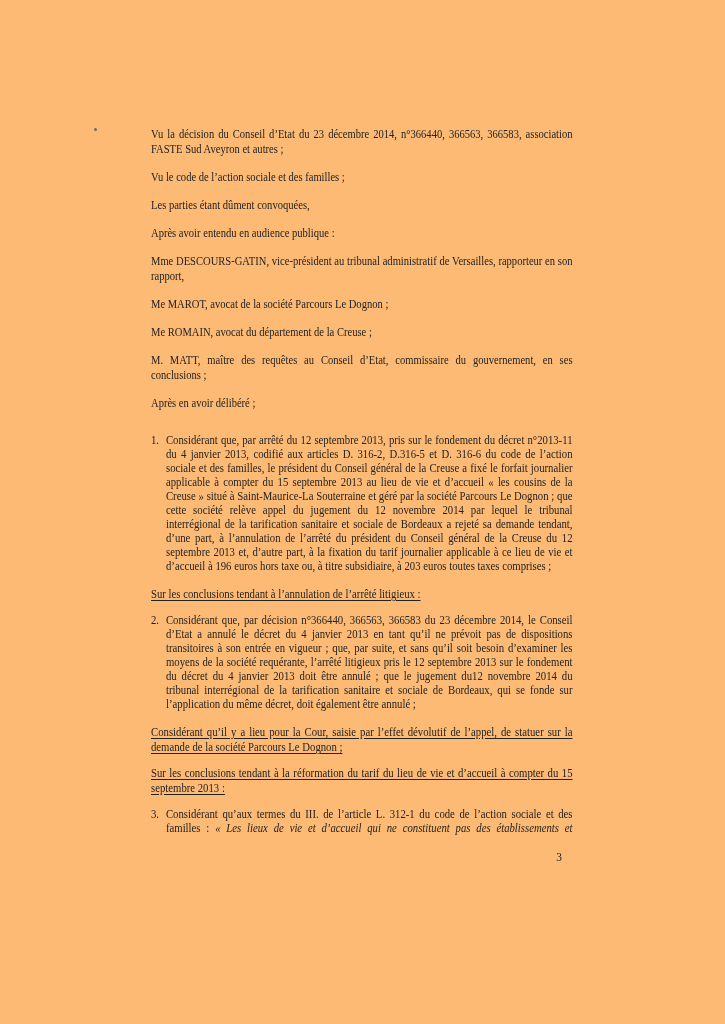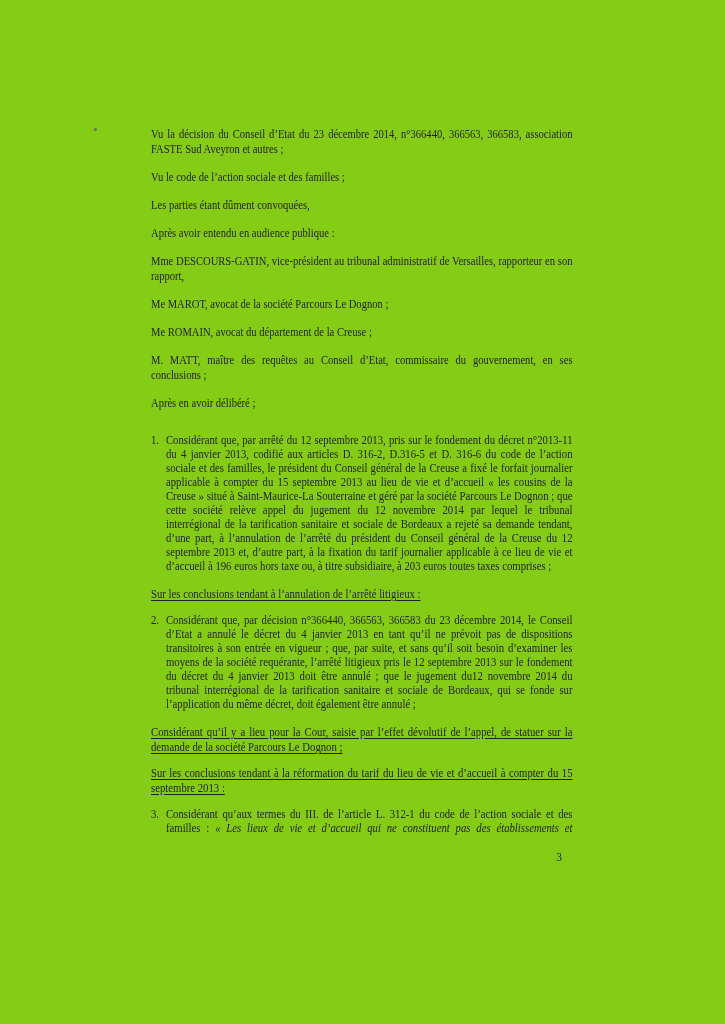--- a/index.html
+++ b/index.html
@@ -11,21 +11,21 @@
     position: relative;
     width: 725px;
     height: 1024px;
     font-family: "Liberation Serif", serif;
     color: #232323;
     overflow: hidden;
   }
   .page {
     position: absolute;
     inset: 0;
-    background: #84cc16;
+    background: #fdba74;
   }
   .speck {
     position: absolute;
     left: 94px;
     top: 128px;
     width: 3px;
     height: 3px;
     background: #6a6a6a;
     border-radius: 50%;
   }

